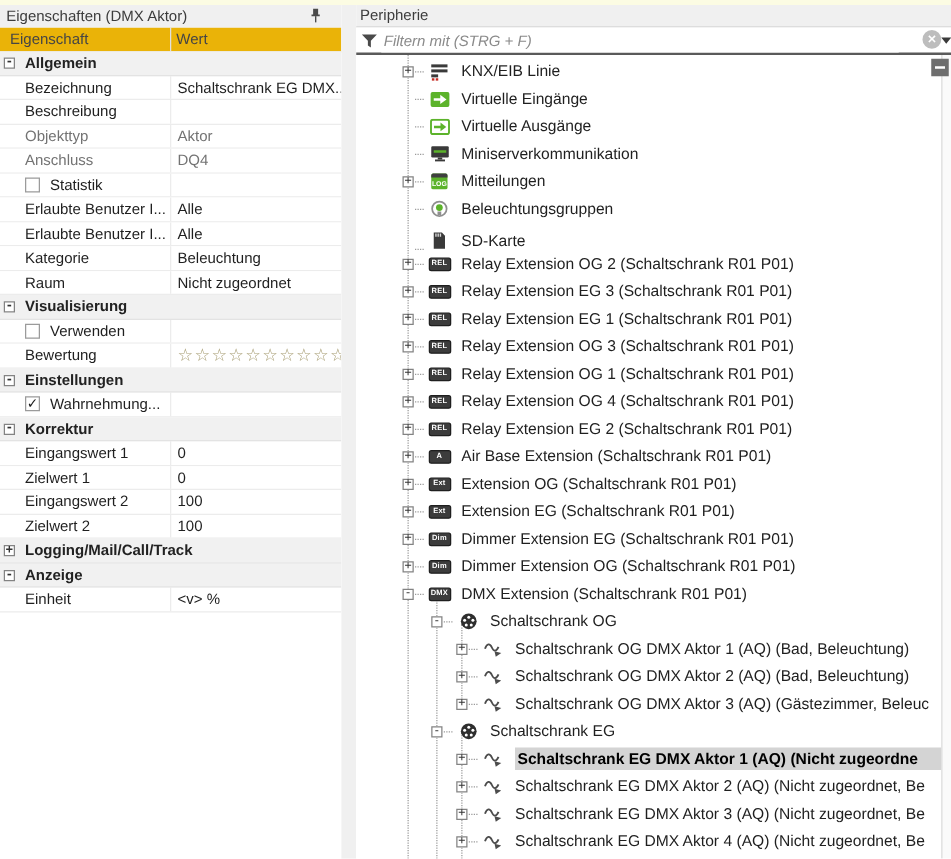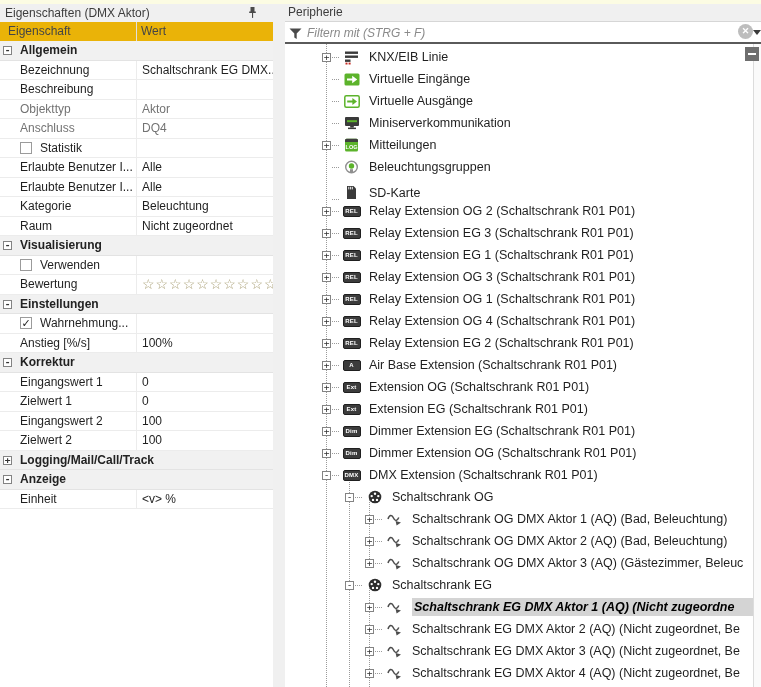--- a/index.html
+++ b/index.html
@@ -57,21 +57,21 @@
                 z-index:5;cursor:pointer;}
   .collapse-all::after{content:"";position:absolute;left:3px;top:6px;width:8px;height:2px;background:#fff;}
   .guide{position:absolute;width:0;border-left:1px dotted #9a9a9a;}
   #tree-rows{position:absolute;left:0;top:2px;right:7px;}
   .trow{height:22px;display:flex;align-items:center;white-space:nowrap;overflow:hidden;font-size:12.5px;}
   .trow .texp{flex:0 0 auto;margin-top:0;}
   .trow .spacer{flex:0 0 9px;height:9px;}
   .stub{flex:0 0 7px;height:0;border-top:1px dotted #9a9a9a;margin:0 0 0 1px;}
   .ticon{flex:0 0 auto;width:19px;display:flex;justify-content:center;align-items:center;margin-left:3px;}
   .tlabel{margin-left:8px;overflow:hidden;}
-  .trow.selected .tlabel{background:#d4d4d4;flex:1;font-weight:bold;color:#000;padding:2px 12px 2px 2px;font-style:italic;}
+  .trow.selected .tlabel{background:#d4d4d4;flex:1;font-weight:bold;color:#000;padding:2px 12px 2px 2px;}
   .badge{box-sizing:border-box;width:18px;height:11px;background:#3c3c3c;border:1px solid #1f1f1f;
          border-radius:2px;color:#fff;font-size:6px;font-weight:bold;line-height:9px;text-align:center;
          letter-spacing:0.2px;}
 </style>
 </head>
 <body>
 
 <div class="top-strip"></div>
 <div class="panel-gap"></div>
 
@@ -152,24 +152,20 @@
         <span class="expbox">-</span>
         <span class="st">Einstellungen</span>
       </div>
       <div class="prow">
         <span class="lbl">
           <span class="cbox">✓</span>
           <span>Wahrnehmung...</span>
         </span>
         <span class="val"></span>
       </div>
-      <div class="prow">
-        <span class="lbl">Anstieg [%/s]</span>
-        <span class="val">100%</span>
-      </div>
       <div class="prow sect">
         <span class="expbox">-</span>
         <span class="st">Korrektur</span>
       </div>
       <div class="prow">
         <span class="lbl">Eingangswert 1</span>
         <span class="val">0</span>
       </div>
       <div class="prow">
         <span class="lbl">Zielwert 1</span>

